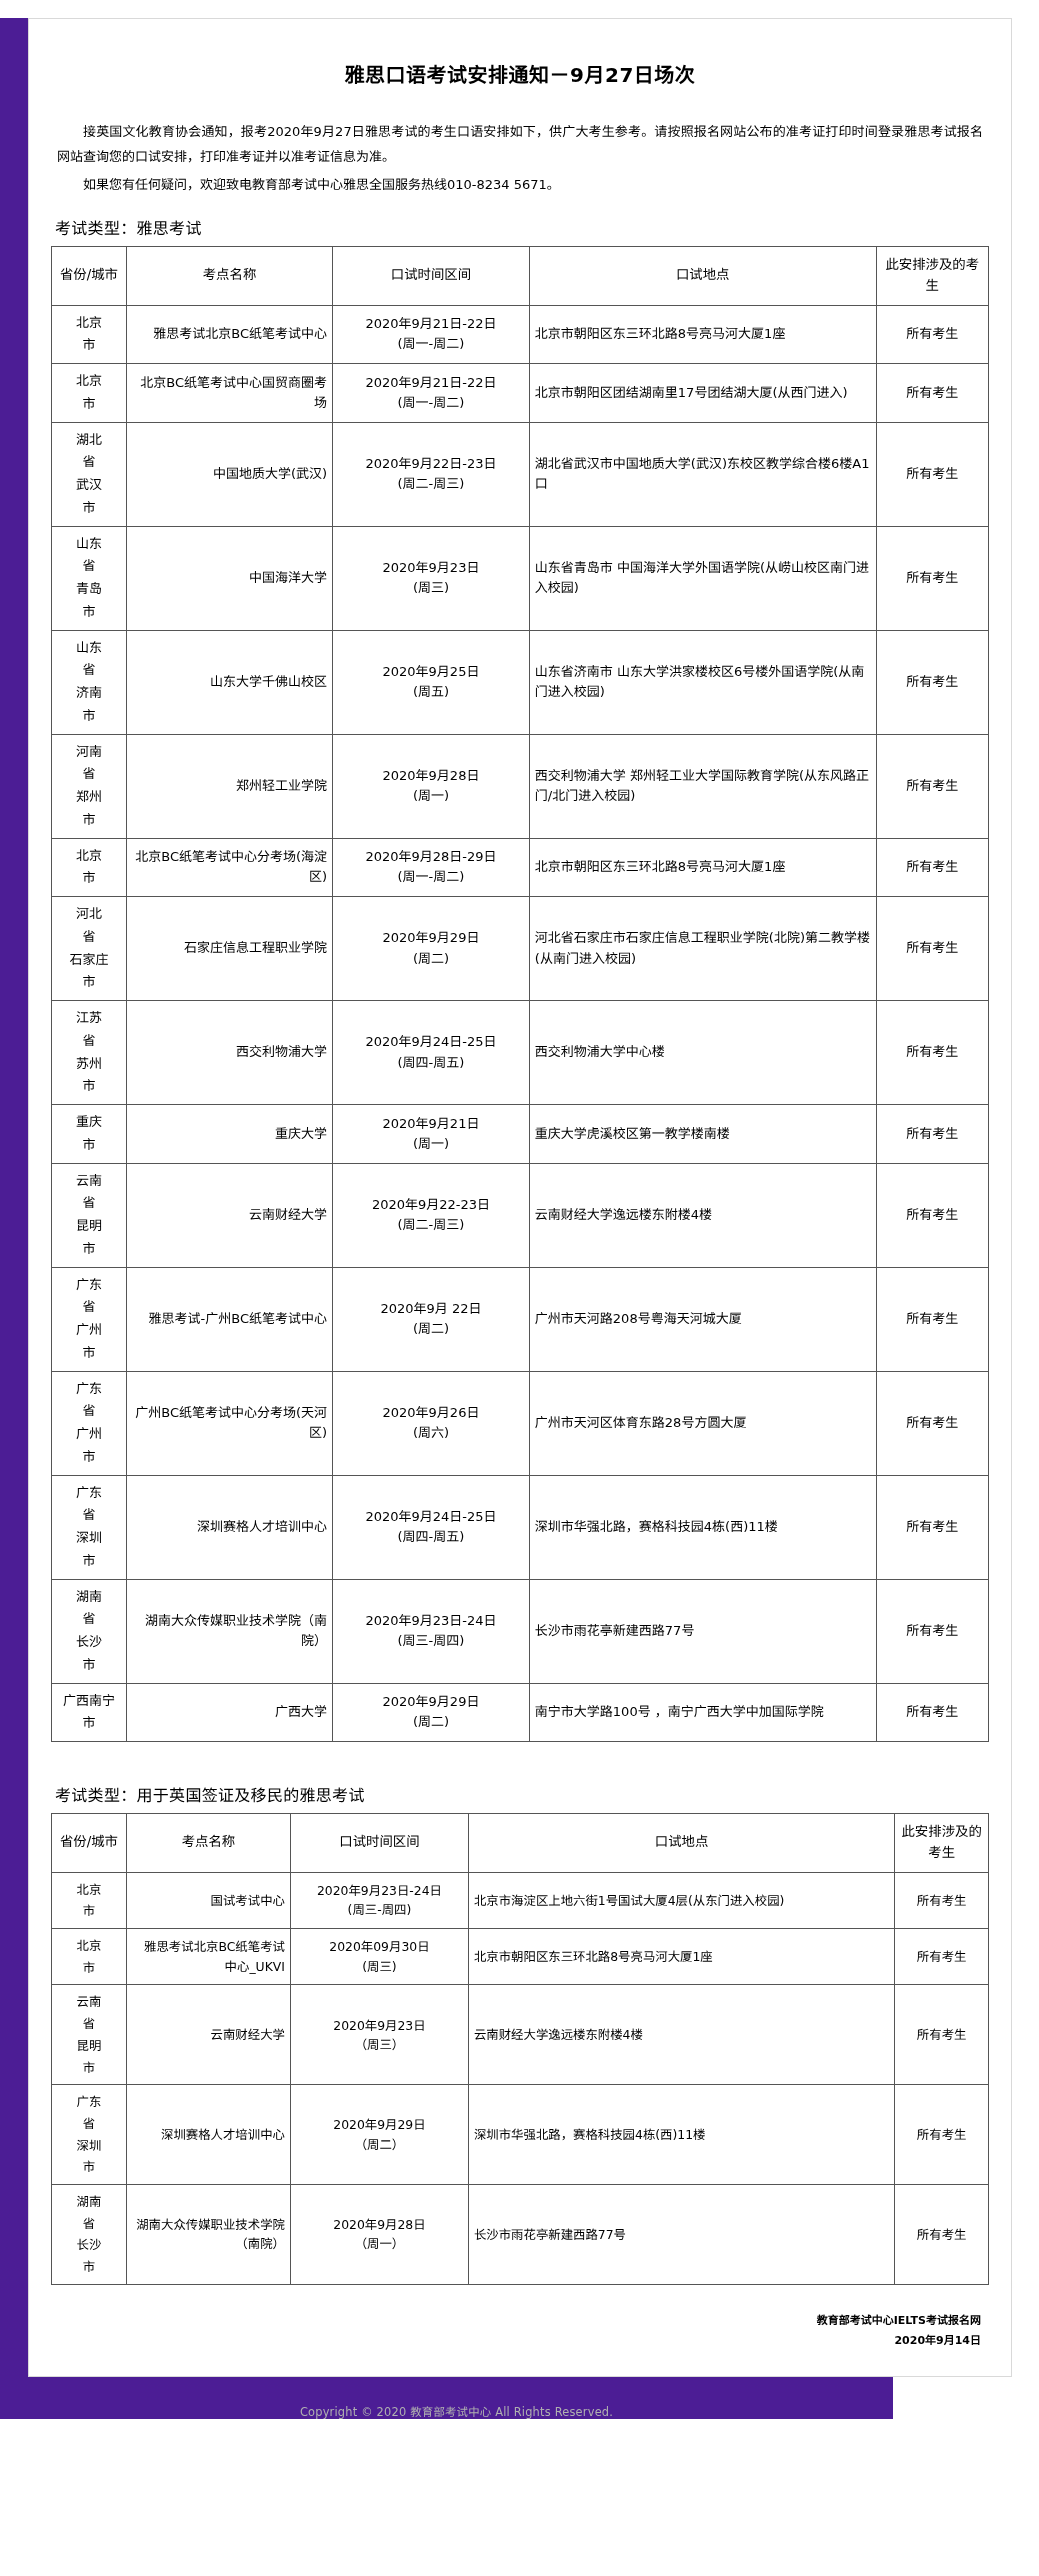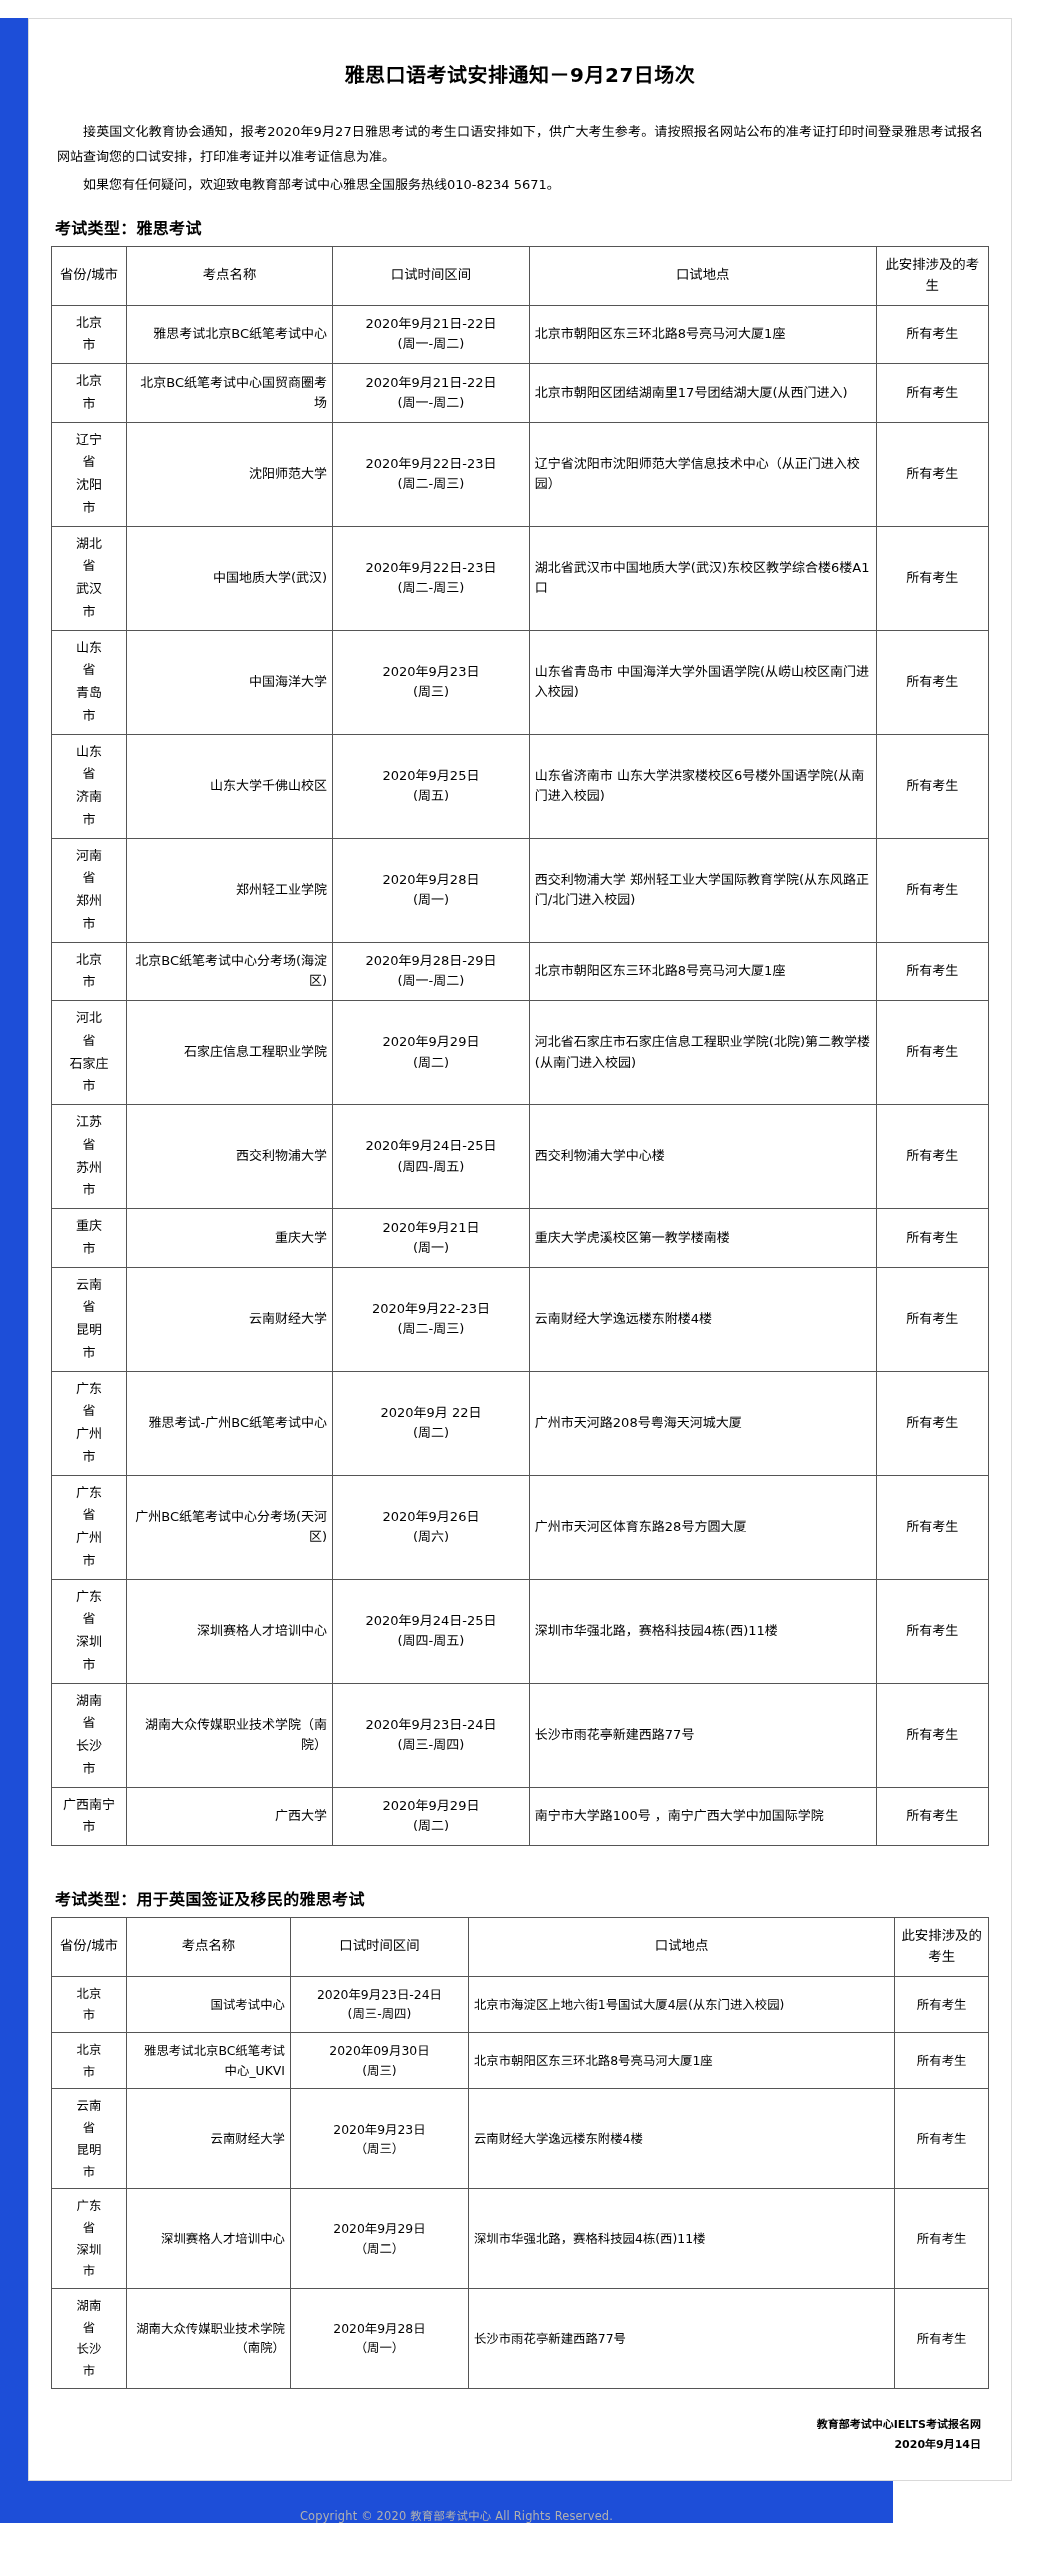--- a/index.html
+++ b/index.html
@@ -11,21 +11,21 @@
   }
   body {
     width: 1039px;
     min-height: 2576px;
     position: relative;
   }
   .page {
     width: 893px;
     box-sizing: border-box;
     padding: 0;
-    background: #1d4ed8;
+    background: #4c1d95;
   }
   .sheet {
     margin: 18px 28px 0 28px;
     border: 1px solid #d9d9d9;
     box-sizing: border-box;
     background: #fff;
     padding: 20px 22px 26px 22px;
     width: 984px;
   }
   .doc-title {
@@ -43,21 +43,21 @@
     line-height: 1.95;
     text-align: justify;
     margin: 0 6px 6px 6px;
   }
   .intro p {
     margin: 0 0 2px 0;
     text-indent: 2em;
   }
   .section-label {
     font-size: 16px;
-    font-weight: bold;
+    font-weight: normal;
     color: #000;
     margin: 18px 0 7px 4px;
     letter-spacing: 0.3px;
   }
   table.sched {
     border-collapse: collapse;
     width: 100%;
     table-layout: fixed;
     font-size: 13px;
     color: #000;
@@ -168,35 +168,20 @@
             <td class="c-center">北京BC纸笔考试中心国贸商圈考场</td>
             <td class="c-time cell-stack">
               <span>2020年9月21日-22日</span>
               <span>(周一-周二)</span>
             </td>
             <td class="c-place place-txt"><span class="place-inner">北京市朝阳区团结湖南里17号团结湖大厦(从西门进入)</span></td>
             <td class="c-who">所有考生</td>
           </tr>
           <tr>
             <td class="c-prov prov-stack">
-              <span>辽宁</span>
-              <span>省</span>
-              <span>沈阳</span>
-              <span>市</span>
-            </td>
-            <td class="c-center">沈阳师范大学</td>
-            <td class="c-time cell-stack">
-              <span>2020年9月22日-23日</span>
-              <span>(周二-周三)</span>
-            </td>
-            <td class="c-place place-txt"><span class="place-inner">辽宁省沈阳市沈阳师范大学信息技术中心（从正门进入校园）</span></td>
-            <td class="c-who">所有考生</td>
-          </tr>
-          <tr>
-            <td class="c-prov prov-stack">
               <span>湖北</span>
               <span>省</span>
               <span>武汉</span>
               <span>市</span>
             </td>
             <td class="c-center">中国地质大学(武汉)</td>
             <td class="c-time cell-stack">
               <span>2020年9月22日-23日</span>
               <span>(周二-周三)</span>
             </td>

